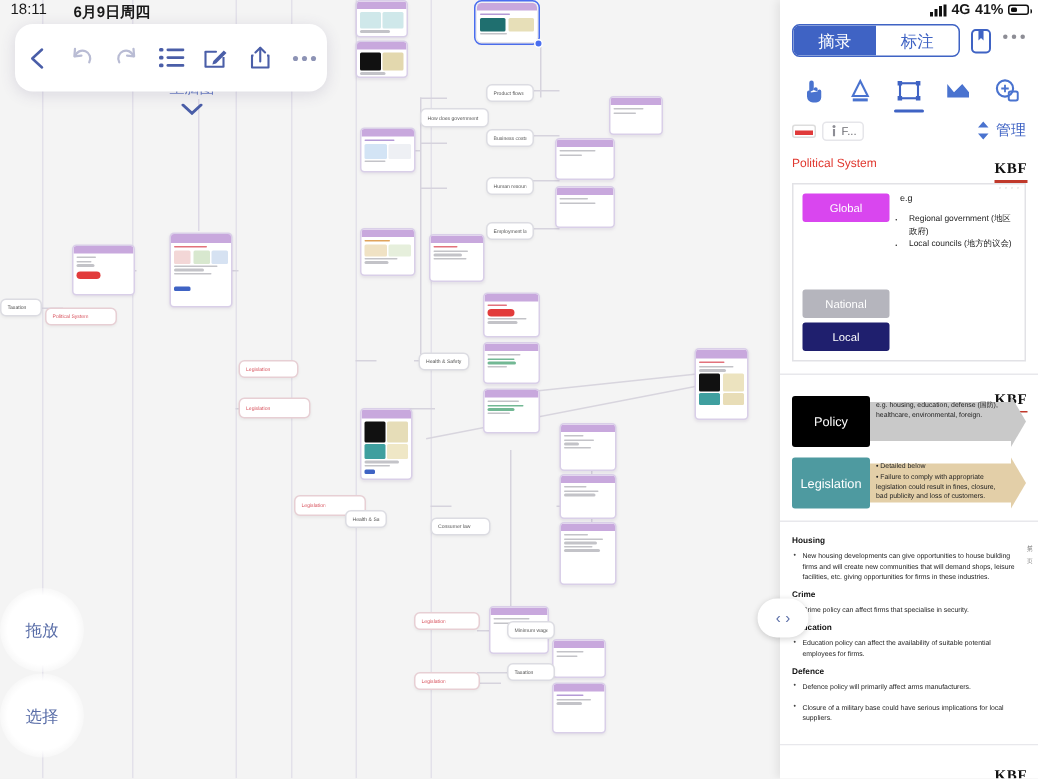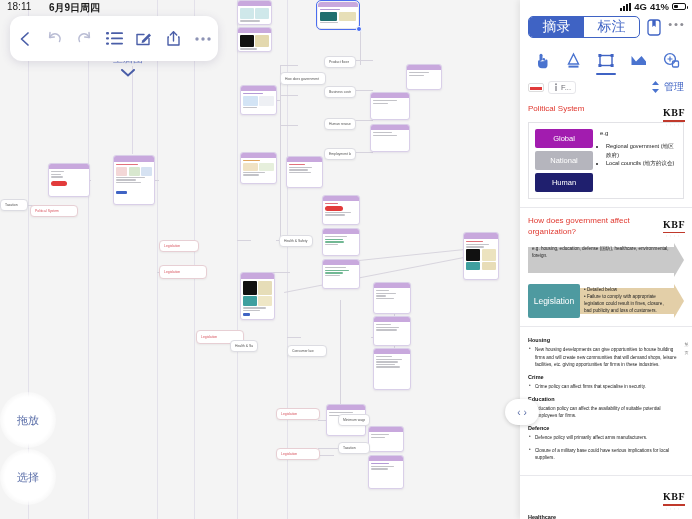--- a/index.html
+++ b/index.html
@@ -86,21 +86,21 @@
 
   
   #panel {
     position:absolute; right:0; top:0; width:172px; height:519px;
     background:#fff; box-shadow:-2px 0 6px rgba(0,0,0,.08); z-index:40;
   }
   #panel-top { padding:16px 8px 0 8px; }
   #segwrap { display:flex; align-items:center; gap:7px; }
   .seg { flex:1; display:flex; height:22px; border:1px solid #3f63c4; border-radius:5px; overflow:hidden; }
   .seg div { flex:1; display:flex; align-items:center; justify-content:center;
-    font-size:14px; color:#3f63c4; }
+    font-size:11px; color:#3f63c4; }
   .seg div.on { background:#3f63c4; color:#fff; }
   .bookmark { color:#3f63c4; }
   .dots3 { color:#8a8a90; font-size:13px; letter-spacing:1px; padding-bottom:5px;}
   #toolrow { display:flex; align-items:flex-end; justify-content:space-between;
     padding:9px 10px 0 10px; }
   #toolrow .t { width:22px; height:26px; display:flex; align-items:center;
     justify-content:center; color:#4a73cf; position:relative; }
   #toolrow .t.on::after { content:""; position:absolute; left:1px; right:1px; bottom:-2px;
     height:2px; background:#3f63c4; border-radius:1px;}
   #fontrow { display:flex; align-items:center; gap:4px; padding:7px 8px 5px 8px;
@@ -118,22 +118,22 @@
   .page { background:#fff; border-bottom:1px solid #e8e8ec; padding:6px 8px 8px 8px; position:relative; }
   .slide-title { color:#e0382f; font-size:8px; line-height:1.35; }
   .kbf { position:absolute; right:7px; top:6px; text-align:center; }
   .kbf b { font-family:"Liberation Serif", serif; font-size:10px; letter-spacing:.5px; color:#111; }
   .kbf u { display:block; height:1.5px; background:#c0392b; margin-top:0px; }
   .kbf s { display:block; font-size:3px; color:#555; text-decoration:none; letter-spacing:1px;}
   .slide-frame { border:1px solid #e2e2e6; margin-top:7px; padding:6px; display:flex; gap:7px; }
   .stack { display:flex; flex-direction:column; gap:3px; width:58px; }
   .blk { height:19px; border-radius:2px; display:flex; align-items:center; justify-content:center;
     font-size:7.5px; color:#fff; }
-  .blk.g1{background:#a21caf;}
-  .blk.g2{background:#b5b5bd;}
+  .blk.g1{background:#d946ef;}
+  .blk.g2{background:#b5b5bd;margin-top:42px;}
   .blk.g3{background:#1f1f6e;}
   .bullets { flex:1; font-size:5.6px; color:#222; line-height:1.55; }
   .bullets .eg { font-size:6px; margin-bottom:4px; }
   .bullets ul { margin-left:6px; }
 
   .arrowrow { display:flex; align-items:center; margin-top:6px; }
   .arrowbox { width:52px; height:34px; display:flex; align-items:center; justify-content:center;
     color:#fff; font-size:8.5px; border-radius:2px; }
   .arrowbox.policy{background:#000;}
   .arrowbox.legis{background:#4e9aa0;}
@@ -648,39 +648,39 @@
     <div class="page" style="padding-top:8px">
       <div class="slide-title">Political System</div>
       <div class="kbf">
         <b>KBF</b><u></u>
         <s>。。。。</s>
       </div>
       <div class="slide-frame">
         <div class="stack">
           <div class="blk g1">Global</div>
           <div class="blk g2">National</div>
-          <div class="blk g3">Human</div>
+          <div class="blk g3">Local</div>
         </div>
         <div class="bullets">
           <div class="eg">e.g</div>
           <ul>
             <li>Regional government (地区政府)</li>
             <li>Local councils (地方的议会)</li>
           </ul>
         </div>
       </div>
     </div>
 
     <div class="page" style="padding-top:8px">
-      <div class="slide-title" style="width:105px">How does government affect organization?</div>
       <div class="kbf">
         <b>KBF</b><u></u>
         <s>。。。。</s>
       </div>
       <div class="arrowrow">
+        <div class="arrowbox policy">Policy</div>
         <div class="arrowtail gray">
           <div class="body"></div>
             <div class="tip"></div>
           <div class="arrowtxt">e.g. housing, education, defense (国防), healthcare, environmental, foreign.</div>
         </div>
       </div>
       <div class="arrowrow" style="margin-top:7px">
         <div class="arrowbox legis">Legislation</div>
         <div class="arrowtail tan">
           <div class="body"></div>

